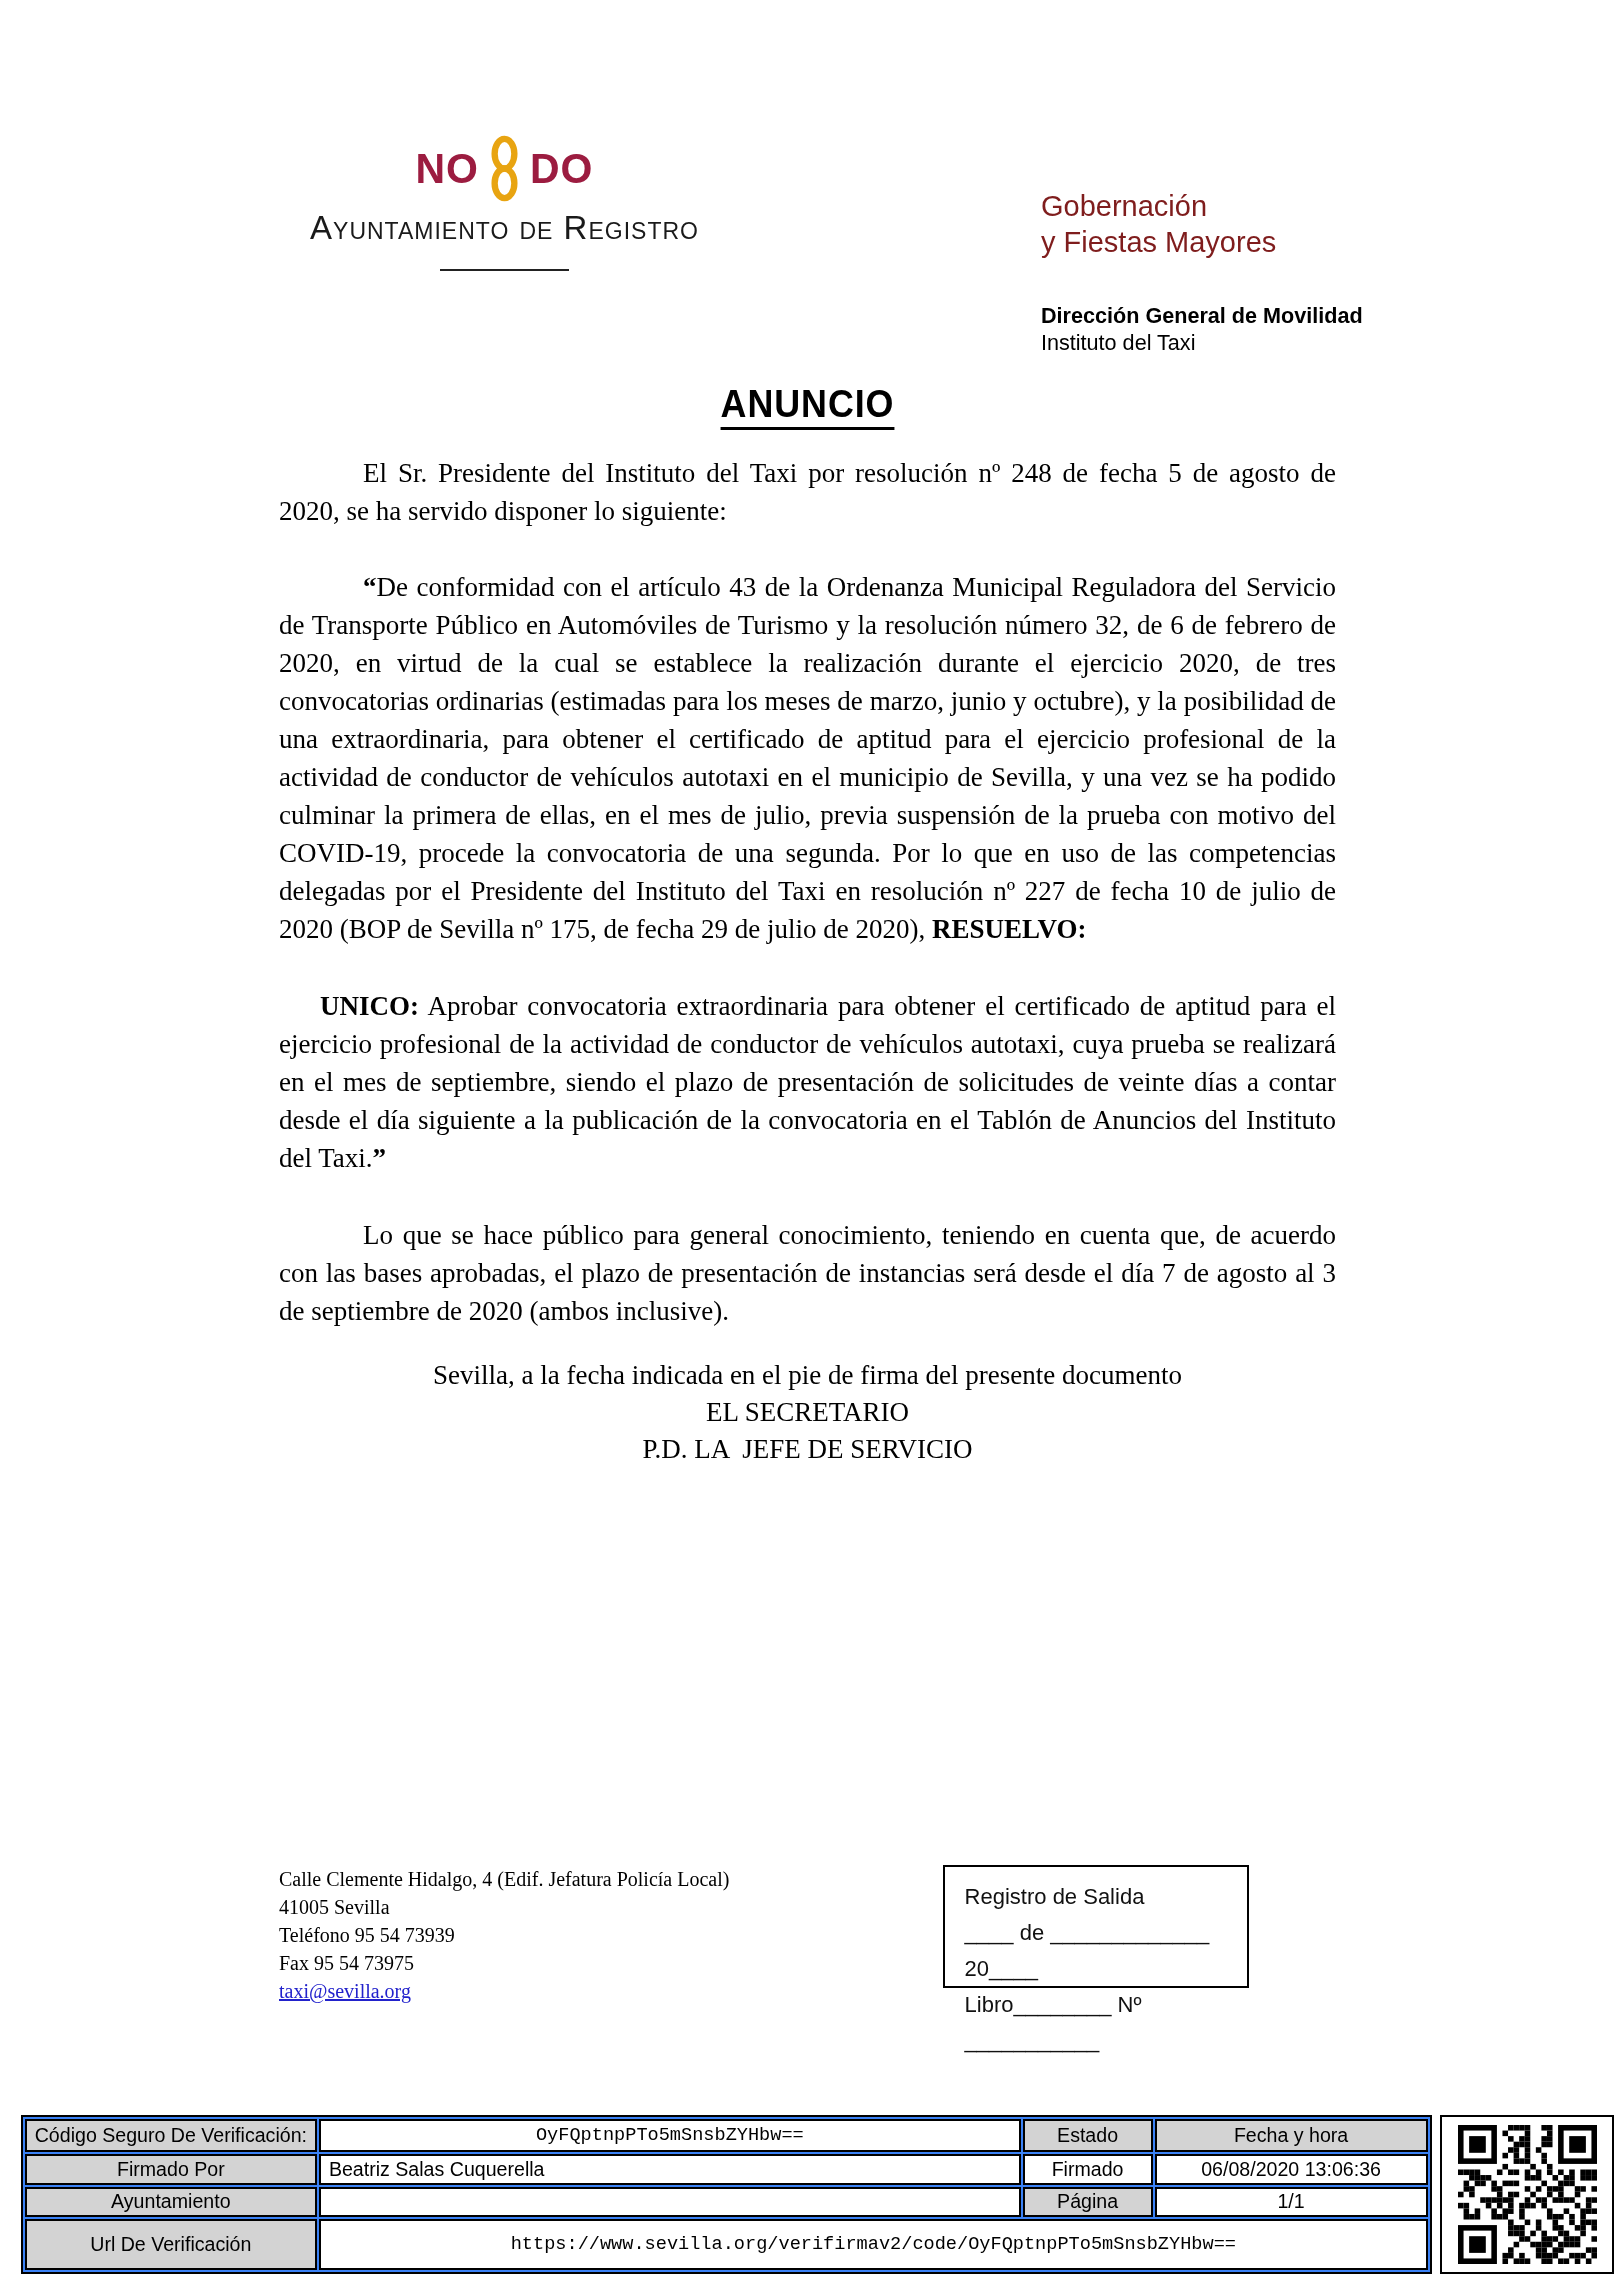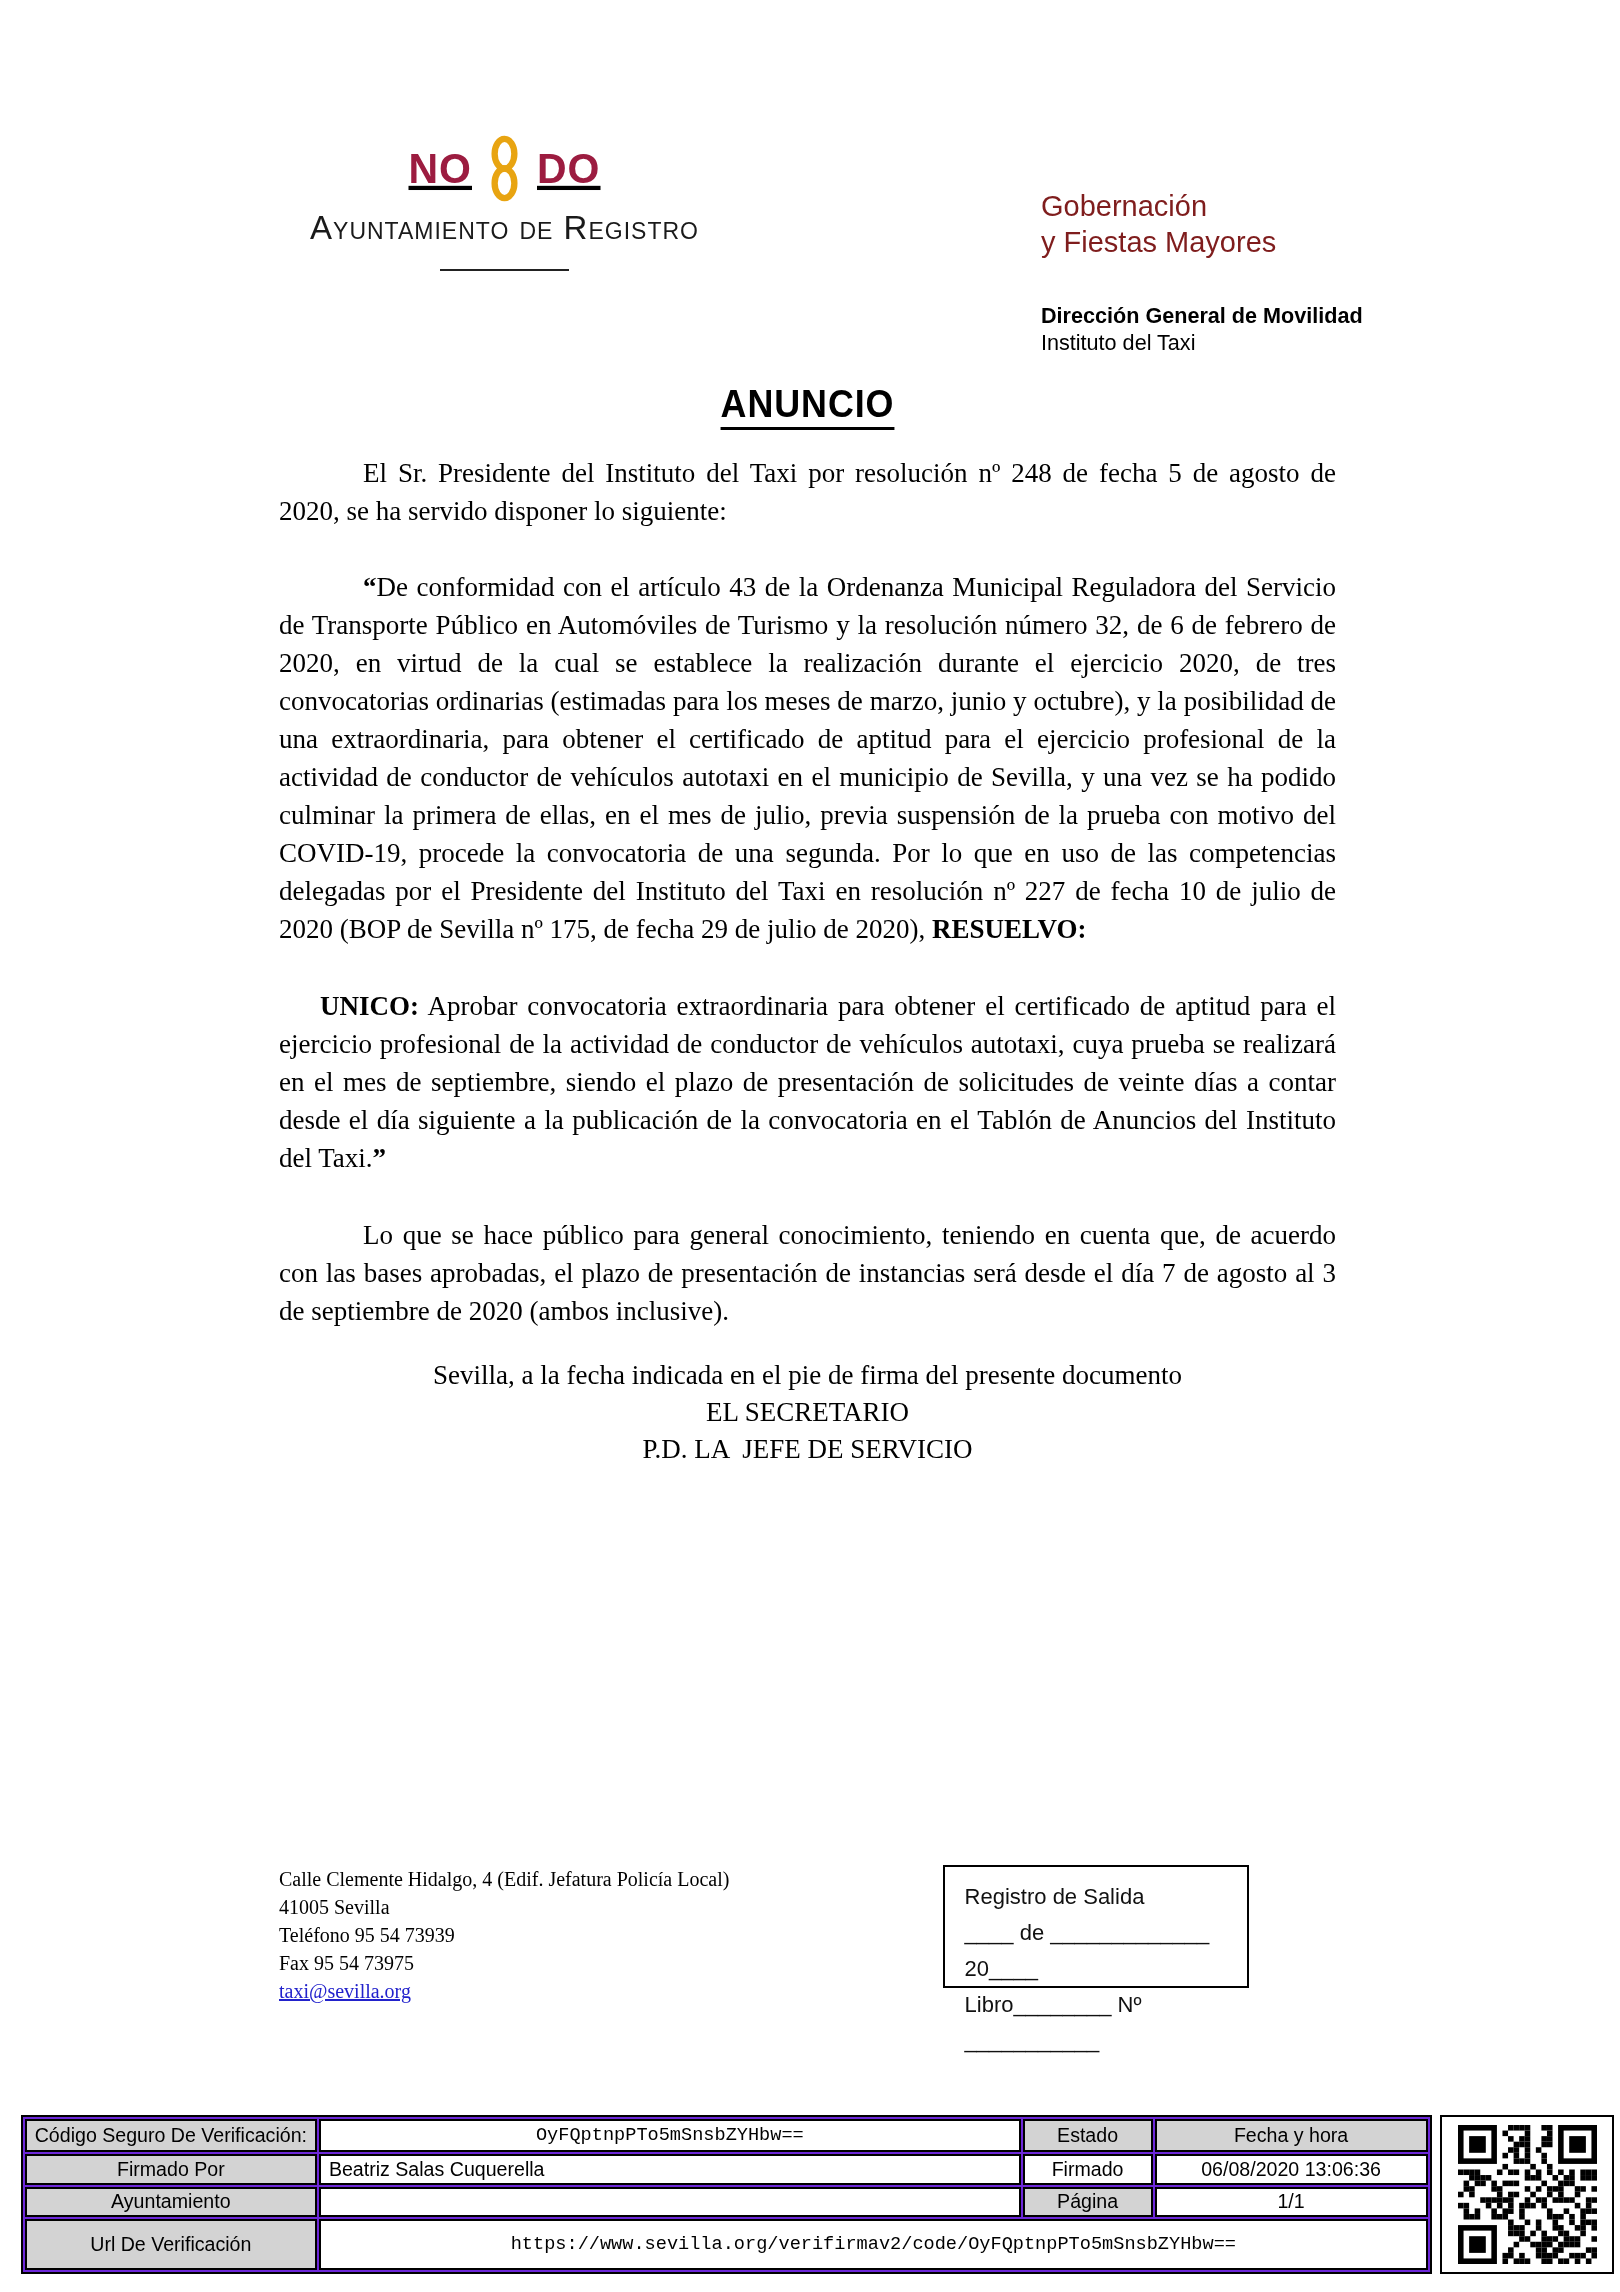--- a/index.html
+++ b/index.html
@@ -2,21 +2,21 @@
 <html><head>
 <meta charset="utf-8">
 <style>
   html,body{margin:0;padding:0;background:#888;}
   #page{
     position:relative;width:1620px;height:2293px;background:#ffffff;
     font-family:"Liberation Serif",serif;color:#000;overflow:hidden;
   }
   
   #logo-block{position:absolute;left:294px;top:129px;width:421px;text-align:center;}
-  #nosdo{display:flex;align-items:center;justify-content:center;gap:16px;height:78px;text-decoration:underline;}
+  #nosdo{display:flex;align-items:center;justify-content:center;gap:9px;height:78px;}
   .nosdo-txt{
     font-family:"Liberation Sans",sans-serif;font-weight:700;font-size:41px;
     color:#9c1c40;letter-spacing:1px;transform:scaleY(1.05);
   }
   #madeja-svg{width:31px;height:71px;margin:0 1px;}
   #city-name{
     font-family:"Liberation Sans",sans-serif;font-variant:small-caps;
     font-size:33px;letter-spacing:1px;color:#1a1a1a;margin-top:2px;white-space:nowrap;
   }
   #logo-rule{width:129px;border-top:2.9px solid #222;margin:21.6px auto 0 auto;}
@@ -48,21 +48,21 @@
   #contact-email{color:#2222cc;text-decoration:underline;}
   #registro-box{
     position:absolute;left:943px;top:1865px;width:306px;height:123px;
     border:2px solid #000;box-sizing:border-box;
     font-family:"Liberation Sans",sans-serif;font-size:22px;
     padding:11.8px 0 0 19.6px;line-height:36px;color:#111;
   }
   
   #verif-table-wrap{
     position:absolute;left:20.6px;top:2115px;width:1411px;height:159px;
-    border:2.9px solid #000;box-sizing:border-box;background:#6d28d9;
+    border:2.9px solid #000;box-sizing:border-box;background:#3b82f6;
   }
   #verif-table{
     border-collapse:separate;border-spacing:2.9px;width:100%;height:100%;
     table-layout:fixed;font-family:"Liberation Sans",sans-serif;font-size:19.6px;
   }
   #verif-table td{
     border:2px solid #000;padding:0 7.8px;vertical-align:middle;overflow:hidden;
     white-space:nowrap;
   }
   .cell-label{background:#d3d3d3;text-align:center;}

